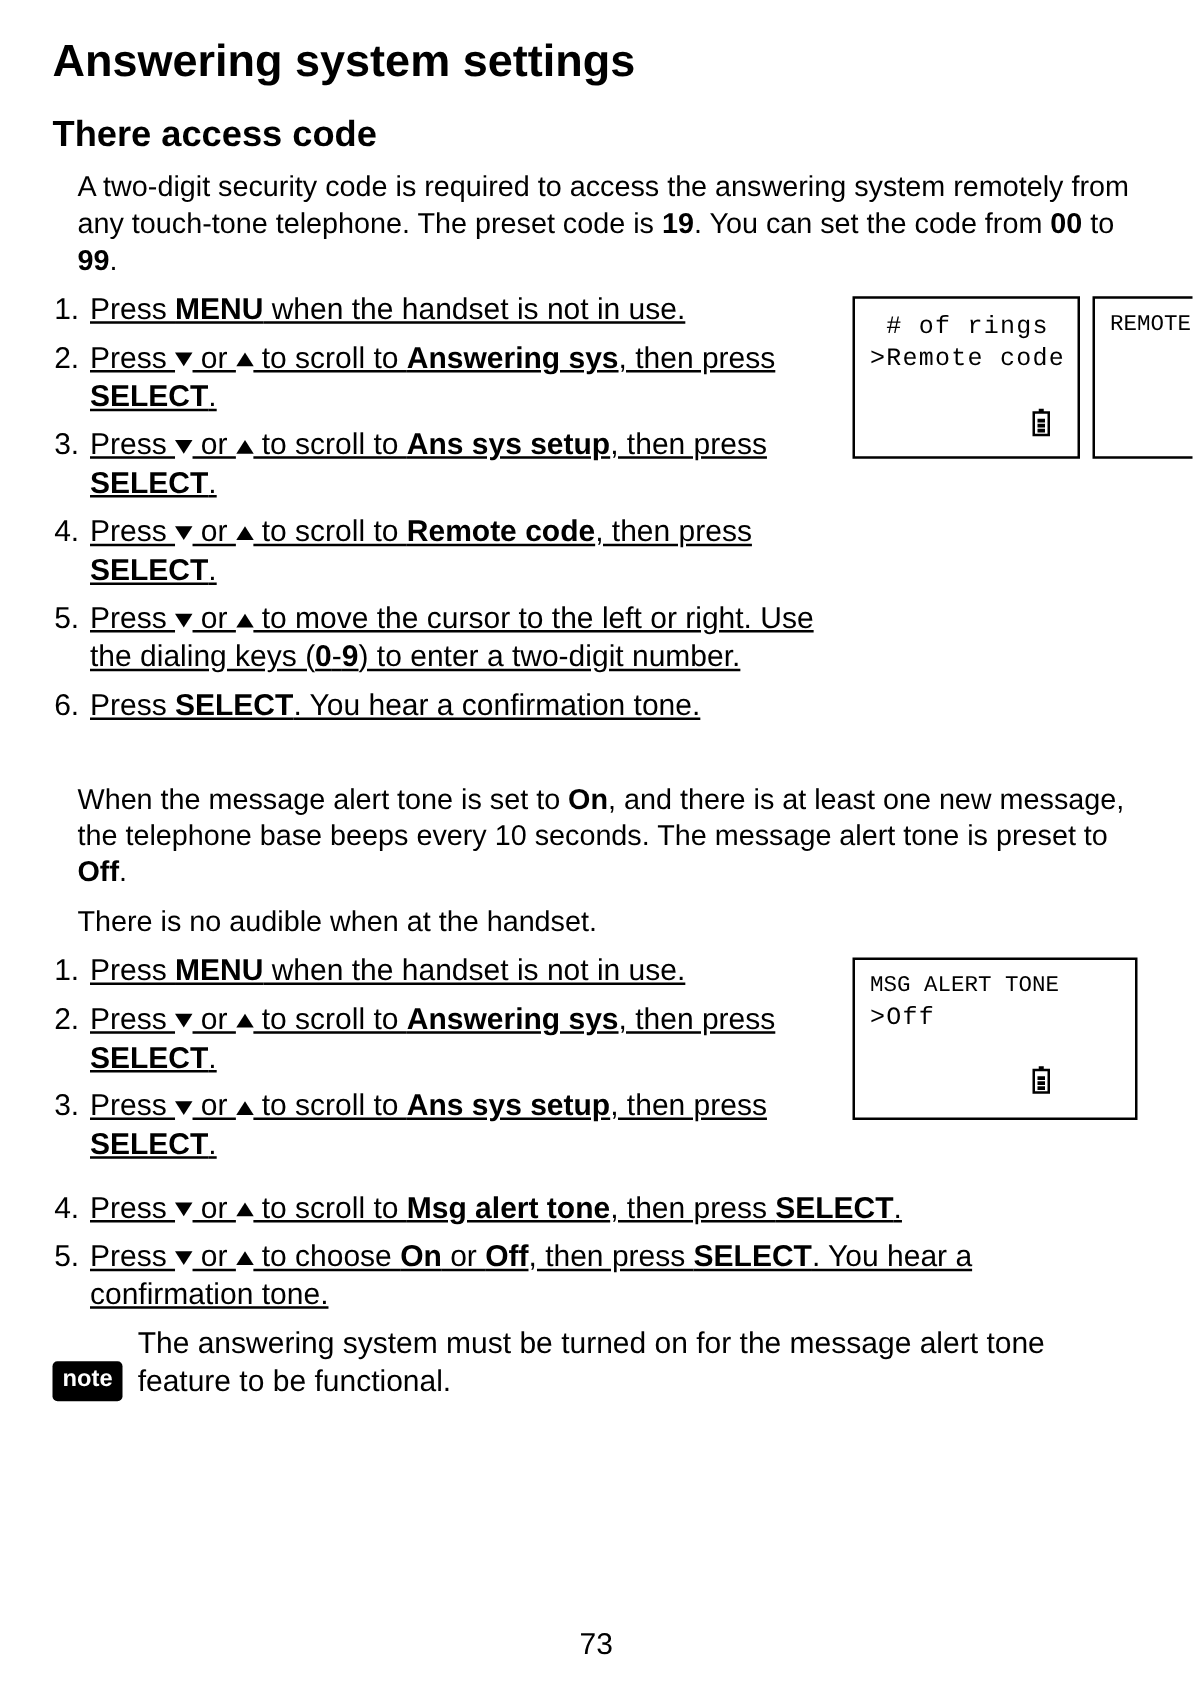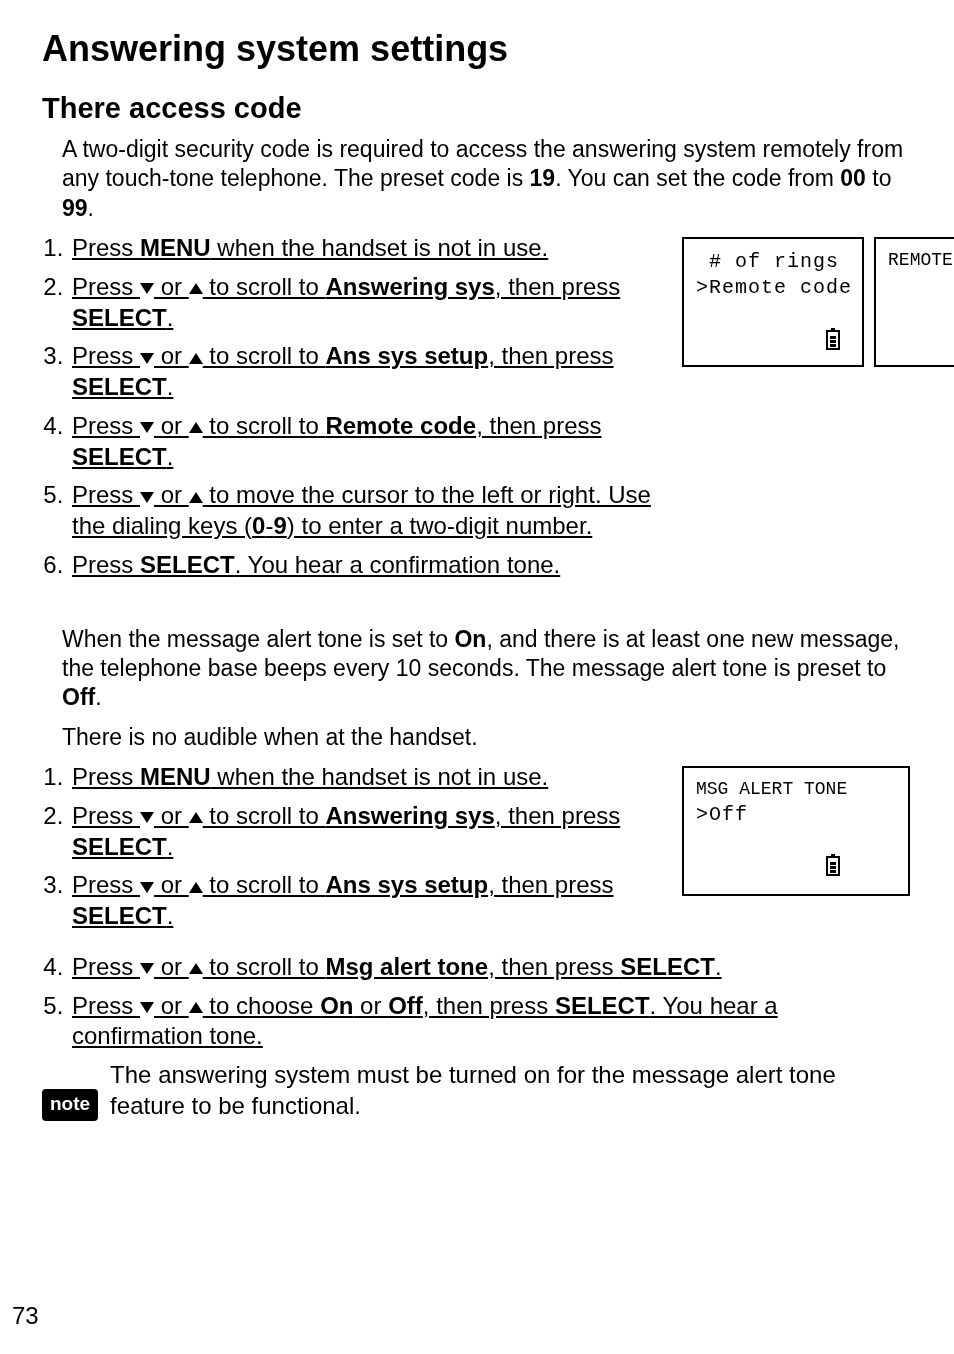--- a/index.html
+++ b/index.html
@@ -152,23 +152,22 @@
   .tri-up {
     border-left: 7px solid transparent;
     border-right: 7px solid transparent;
     border-bottom: 11px solid #000;
   }
   .page-number {
     position: absolute;
     bottom: 24px;
     left: 0;
     right: 0;
-    text-align: left;
+    text-align: center;
     font-size: 24px;
-    margin-left: 12px;
   }
   .section-gap {
     height: 24px;
   }
   b { font-weight: bold; }
 </style>
 </head>
 <body>
 
 <div class="page">

